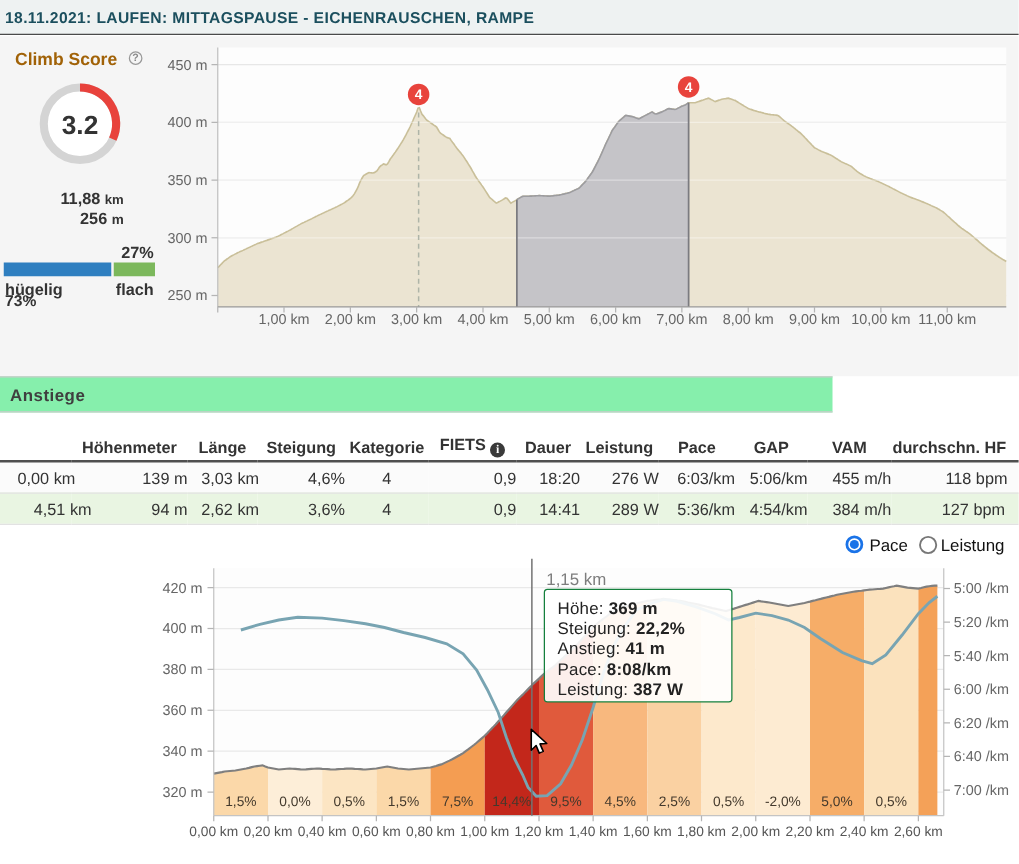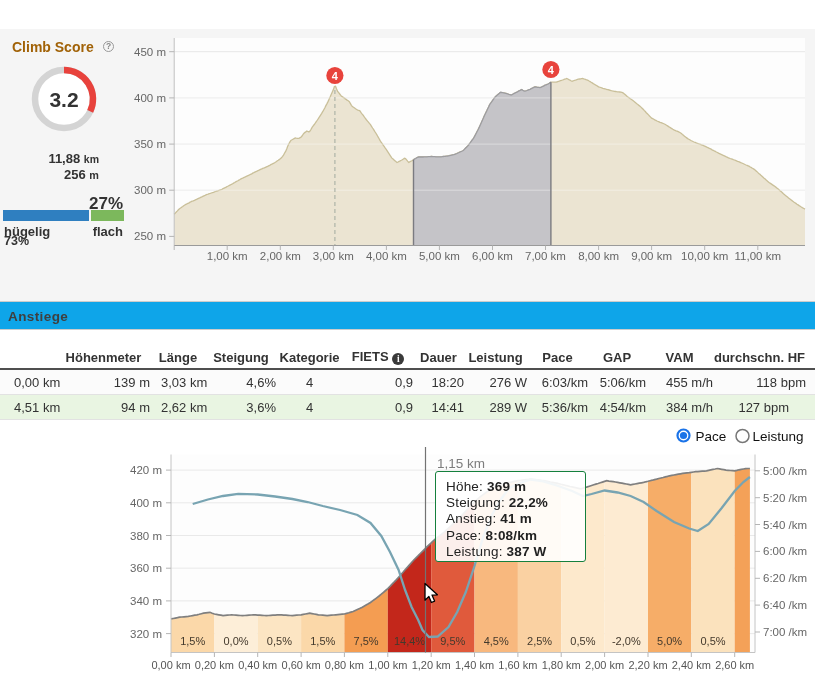--- a/index.html
+++ b/index.html
@@ -11,27 +11,27 @@
 .ax { font-size:11.5px; fill:#666; }
 .ax2 { font-size:11.5px; fill:#555; }
 .pct { font-size:11px; fill:#43392c; }
 .clscore { position:absolute; left:12px; top:39px; font-size:14px; font-weight:bold; color:#a16207; }
 .qm { position:absolute; left:103px; top:41px; width:11px; height:11px; border:1.3px solid #999;
   border-radius:50%; color:#888; font-size:8.5px; font-weight:bold; text-align:center; line-height:9px; }
 .big1 { position:absolute; left:0px; top:151px; width:99px; text-align:right; font-size:13px; font-weight:bold; color:#333; }
 .big1 small { font-size:10.5px; }
 .big2 { position:absolute; left:0px; top:166.5px; width:99px; text-align:right; font-size:13px; font-weight:bold; color:#333; }
 .pl { position:absolute; left:4px; top:194px; font-size:12.5px; font-weight:bold; color:#333;margin-top:40px; }
-.pr { position:absolute; left:0; top:194px; width:123px; text-align:right; font-size:17px; font-weight:bold; color:#333; }
+.pr { position:absolute; left:0; top:194px; width:123px; text-align:right; font-size:13px; font-weight:bold; color:#333; }
 .bar { position:absolute; left:3px; top:209.5px; width:121px; height:11px; }
 .bar .b { position:absolute; left:0; top:0; width:86px; height:11px; background:#2f7fc0; }
 .bar .g { position:absolute; left:87.5px; top:0; width:33.5px; height:11px; background:#7cb85c; }
 .ll { position:absolute; left:4px; top:223.5px; font-size:13px; font-weight:bold; color:#333; }
 .lr { position:absolute; left:0; top:223.5px; width:123px; text-align:right; font-size:13px; font-weight:bold; color:#333; }
-.ansbar { position:absolute; left:0; top:301px; width:815px; height:29px; background:#0ea5e9;
+.ansbar { position:absolute; left:0; top:301px; width:666px; height:29px; background:#86efac;
   border-top:1px solid #ccc; border-bottom:1px solid #ccc; }
 .ansbar span { position:absolute; left:8px; top:7px; font-size:13.5px; font-weight:bold; color:#3f3f3f; letter-spacing:0.4px; }
 table.t { position:absolute; left:0; top:346px; width:815px; border-collapse:collapse;
   font-size:13px; color:#333; table-layout:fixed; white-space:nowrap; }
 table.t th { font-weight:bold; text-align:center; padding:0; height:23px; vertical-align:middle;
   border-bottom:2px solid #4f4f4f; }
 table.t td { padding:1.5px 0 0 0; height:25px; vertical-align:middle; border-bottom:1px solid #e2e2e2; }
 table.t tr.r1 td { background:#fbfbfb; }
 table.t tr.r2 td { background:#e9f5e2; }
 .ra { text-align:right;margin-top:13px; }
@@ -39,20 +39,23 @@
 .ico { display:inline-block; width:12px; height:12px; background:#3a3a3a; border-radius:50%;
   color:#fff; font-size:9.5px; font-weight:bold; text-align:center; line-height:12px;
   font-family:"Liberation Serif",serif; vertical-align:-1.5px; }
 .tooltip { position:absolute; left:435px; top:471px; width:151px; height:91px;
   background:rgba(255,255,255,0.9); border:1px solid #15803d; border-radius:3px;
   padding:7px 0 0 10px; font-size:13.5px; letter-spacing:0.2px; color:#222; line-height:16.2px; z-index:5; }
 .tooltip b { font-weight:bold; }
 </style></head>
 <body>
 <div id="page">
+  <div class="hdr">
+      <span>18.11.2021: LAUFEN: MITTAGSPAUSE - EICHENRAUSCHEN, RAMPE</span>
+    </div>
   <div class="topsec"></div>
 
   <svg width="815" height="691" viewBox="0 0 815 691" style="position:absolute;left:0;top:0;z-index:1">
     <rect x="174.2" y="38.0" width="630.8" height="207.5" fill="#fdfdfd"></rect>
     <line x1="174.2" y1="51.7" x2="805.0" y2="51.7" stroke="#e7e7e7" stroke-width="1"></line>
       <line x1="174.2" y1="97.9" x2="805.0" y2="97.9" stroke="#e7e7e7" stroke-width="1"></line>
       <line x1="174.2" y1="144.1" x2="805.0" y2="144.1" stroke="#e7e7e7" stroke-width="1"></line>
       <line x1="174.2" y1="190.2" x2="805.0" y2="190.2" stroke="#e7e7e7" stroke-width="1"></line>
       <line x1="174.2" y1="236.4" x2="805.0" y2="236.4" stroke="#e7e7e7" stroke-width="1"></line>
     <path d="M174.2 214.2 L175.3 213.1 L176.3 212.0 L177.4 210.9 L178.4 209.8 L179.5 208.7 L180.6 208.0 L181.6 207.2 L182.7 206.5 L183.7 205.7 L184.8 205.0 L185.9 204.4 L186.9 203.9 L188.0 203.3 L189.1 202.8 L190.1 202.2 L191.2 201.7 L192.2 201.2 L193.3 200.8 L194.4 200.3 L195.4 199.8 L196.5 199.3 L197.5 198.8 L198.6 198.3 L199.7 197.8 L200.7 197.3 L201.8 196.8 L202.8 196.3 L203.9 195.8 L205.0 195.3 L206.0 194.8 L207.1 194.5 L208.2 194.1 L209.2 193.7 L210.3 193.4 L211.3 193.0 L212.4 192.6 L213.5 192.3 L214.5 191.9 L215.6 191.5 L216.6 191.1 L217.7 190.8 L218.8 190.4 L219.8 190.0 L220.9 189.7 L221.9 189.3 L223.0 188.7 L224.1 188.2 L225.1 187.6 L226.2 187.1 L227.2 186.5 L228.3 186.0 L229.4 185.4 L230.4 184.9 L231.5 184.3 L232.6 183.8 L233.6 183.1 L234.7 182.5 L235.7 181.9 L236.8 181.3 L237.9 180.7 L238.9 180.1 L240.0 179.5 L241.0 178.9 L242.1 178.4 L243.2 177.9 L244.2 177.4 L245.3 176.9 L246.3 176.4 L247.4 175.9 L248.5 175.4 L249.5 174.9 L250.6 174.3 L251.7 173.8 L252.7 173.2 L253.8 172.7 L254.8 172.2 L255.9 171.7 L257.0 171.2 L258.0 170.7 L259.1 170.2 L260.1 169.7 L261.2 169.2 L262.3 168.7 L263.3 168.2 L264.4 167.8 L265.4 167.3 L266.5 166.8 L267.6 166.3 L268.6 165.8 L269.7 165.3 L270.8 164.7 L271.8 164.2 L272.9 163.6 L273.9 163.1 L275.0 162.5 L276.1 161.8 L277.1 161.0 L278.2 160.3 L279.2 159.6 L280.3 158.8 L281.4 157.7 L282.4 156.6 L283.5 155.1 L284.5 153.3 L285.6 151.4 L286.7 148.9 L287.7 146.3 L288.8 144.0 L289.8 142.2 L290.9 140.4 L292.0 139.8 L293.0 139.2 L294.1 138.6 L295.2 138.0 L296.2 138.2 L297.3 138.3 L298.3 138.4 L299.4 138.1 L300.5 137.4 L301.5 136.7 L302.6 135.2 L303.6 133.7 L304.7 132.6 L305.8 131.9 L306.8 131.1 L307.9 131.5 L308.9 131.9 L310.0 131.1 L311.1 129.3 L312.1 127.4 L313.2 125.9 L314.3 124.5 L315.3 123.0 L316.4 121.5 L317.4 120.0 L318.5 118.4 L319.6 116.7 L320.6 115.1 L321.7 113.4 L322.7 111.7 L323.8 109.7 L324.9 107.7 L325.9 105.6 L327.0 103.6 L328.0 101.6 L329.1 99.2 L330.2 96.8 L331.2 94.4 L332.3 92.0 L333.4 89.6 L334.4 86.5 L335.5 86.2 L336.5 88.8 L337.6 91.4 L338.7 92.7 L339.7 94.0 L340.8 95.4 L341.8 96.4 L342.9 97.1 L344.0 97.9 L345.0 98.6 L346.1 99.4 L347.1 100.1 L348.2 100.8 L349.3 101.6 L350.3 103.4 L351.4 105.3 L352.4 106.6 L353.5 107.3 L354.6 108.0 L355.6 108.8 L356.7 109.5 L357.8 110.1 L358.8 110.4 L359.9 110.8 L360.9 112.3 L362.0 113.8 L363.1 115.2 L364.1 116.7 L365.2 118.2 L366.2 119.5 L367.3 120.8 L368.4 122.1 L369.4 123.4 L370.5 124.7 L371.5 126.3 L372.6 128.0 L373.7 129.6 L374.7 131.3 L375.8 133.0 L376.9 134.8 L377.9 136.7 L379.0 138.5 L380.0 140.4 L381.1 142.2 L382.2 143.7 L383.2 145.2 L384.3 146.6 L385.3 148.1 L386.4 149.6 L387.5 151.3 L388.5 152.9 L389.6 154.6 L390.6 156.2 L391.7 157.9 L392.8 158.8 L393.8 159.7 L394.9 160.7 L395.9 161.6 L397.0 162.5 L398.1 162.0 L399.1 161.4 L400.2 160.9 L401.3 160.3 L402.3 159.7 L403.4 159.0 L404.4 158.3 L405.5 158.6 L406.6 159.9 L407.6 161.2 L408.7 162.5 L409.7 161.9 L410.8 161.3 L411.9 160.7 L412.9 160.1 L414.0 159.4 L415.0 158.8 L416.1 158.2 L417.2 157.6 L418.2 157.0 L419.3 157.0 L420.4 157.0 L421.4 157.0 L422.5 157.0 L423.5 157.0 L424.6 156.9 L425.7 156.9 L426.7 156.8 L427.8 156.7 L428.8 156.7 L429.9 156.6 L431.0 156.5 L432.0 156.5 L433.1 156.6 L434.1 156.7 L435.2 156.7 L436.3 156.8 L437.3 156.9 L438.4 156.9 L439.4 157.0 L440.5 156.9 L441.6 156.7 L442.6 156.6 L443.7 156.5 L444.8 156.4 L445.8 156.2 L446.9 156.1 L447.9 155.9 L449.0 155.7 L450.1 155.4 L451.1 155.2 L452.2 154.9 L453.2 154.7 L454.3 154.5 L455.4 154.2 L456.4 153.7 L457.5 153.2 L458.5 152.7 L459.6 152.2 L460.7 151.7 L461.7 151.3 L462.8 150.8 L463.9 150.0 L464.9 148.9 L466.0 147.7 L467.0 146.6 L468.1 145.5 L469.2 144.2 L470.2 142.8 L471.3 141.3 L472.3 139.8 L473.4 138.3 L474.5 136.6 L475.5 134.5 L476.6 132.5 L477.6 130.5 L478.7 128.4 L479.8 126.2 L480.8 123.8 L481.9 121.4 L483.0 119.0 L484.0 116.6 L485.1 114.3 L486.1 112.1 L487.2 109.9 L488.3 107.7 L489.3 105.4 L490.4 103.6 L491.4 102.1 L492.5 100.6 L493.6 99.2 L494.6 97.7 L495.7 96.5 L496.7 95.6 L497.8 94.6 L498.9 93.7 L499.9 92.8 L501.0 92.4 L502.0 92.6 L503.1 92.8 L504.2 93.0 L505.2 93.2 L506.3 93.4 L507.4 93.8 L508.4 94.2 L509.5 94.6 L510.5 94.9 L511.6 94.8 L512.7 94.3 L513.7 93.7 L514.8 93.2 L515.8 92.6 L516.9 92.1 L518.0 91.5 L519.0 90.9 L520.1 90.4 L521.1 89.8 L522.2 89.9 L523.3 90.7 L524.3 91.4 L525.4 91.0 L526.5 90.7 L527.5 90.3 L528.6 89.9 L529.6 89.6 L530.7 89.0 L531.8 88.5 L532.8 87.9 L533.9 87.3 L534.9 86.8 L536.0 87.0 L537.1 87.2 L538.1 87.3 L539.2 87.5 L540.2 87.7 L541.3 87.2 L542.4 86.6 L543.4 86.1 L544.5 85.5 L545.5 84.9 L546.6 84.6 L547.7 84.2 L548.7 83.7 L549.8 82.9 L550.9 82.2 L551.9 82.2 L553.0 82.2 L554.0 82.2 L555.1 82.2 L556.2 82.2 L557.2 81.8 L558.3 81.4 L559.3 81.1 L560.4 80.7 L561.5 80.3 L562.5 80.0 L563.6 79.6 L564.6 79.2 L565.7 78.9 L566.8 78.5 L567.8 79.0 L568.9 79.6 L570.0 80.1 L571.0 80.7 L572.1 81.3 L573.1 80.9 L574.2 80.5 L575.3 80.1 L576.3 79.8 L577.4 79.4 L578.4 79.2 L579.5 79.0 L580.6 78.9 L581.6 78.7 L582.7 78.5 L583.7 78.9 L584.8 79.2 L585.9 79.6 L586.9 80.0 L588.0 80.3 L589.1 81.0 L590.1 81.6 L591.2 82.3 L592.2 82.9 L593.3 83.6 L594.4 84.2 L595.4 84.9 L596.5 85.5 L597.5 86.1 L598.6 86.8 L599.7 87.2 L600.7 87.5 L601.8 87.9 L602.8 88.3 L603.9 88.6 L605.0 88.9 L606.0 89.2 L607.1 89.5 L608.1 89.7 L609.2 90.0 L610.3 90.3 L611.3 90.6 L612.4 90.9 L613.5 91.1 L614.5 91.4 L615.6 91.5 L616.6 91.7 L617.7 91.8 L618.8 91.9 L619.8 92.0 L620.9 92.1 L621.9 92.3 L623.0 92.8 L624.1 93.7 L625.1 94.6 L626.2 95.6 L627.2 96.5 L628.3 97.3 L629.4 98.1 L630.4 98.8 L631.5 99.5 L632.6 100.3 L633.6 101.1 L634.7 101.9 L635.7 102.8 L636.8 103.7 L637.9 104.5 L638.9 105.4 L640.0 106.2 L641.0 107.1 L642.1 108.2 L643.2 109.3 L644.2 110.4 L645.3 111.5 L646.3 112.7 L647.4 113.8 L648.5 114.9 L649.5 116.0 L650.6 117.1 L651.6 118.2 L652.7 118.7 L653.8 119.3 L654.8 119.9 L655.9 120.4 L657.0 121.0 L658.0 121.4 L659.1 121.8 L660.1 122.3 L661.2 122.7 L662.3 123.1 L663.3 123.5 L664.4 124.0 L665.4 124.5 L666.5 125.2 L667.6 125.9 L668.6 126.6 L669.7 127.2 L670.7 127.9 L671.8 128.6 L672.9 129.3 L673.9 129.8 L675.0 130.3 L676.1 130.8 L677.1 131.2 L678.2 131.7 L679.2 132.2 L680.3 132.7 L681.4 133.4 L682.4 134.4 L683.5 135.3 L684.5 136.2 L685.6 137.1 L686.7 137.9 L687.7 138.6 L688.8 139.2 L689.8 139.8 L690.9 140.5 L692.0 141.0 L693.0 141.5 L694.1 142.0 L695.2 142.4 L696.2 142.9 L697.3 143.3 L698.3 143.7 L699.4 144.0 L700.5 144.4 L701.5 144.8 L702.6 145.2 L703.6 145.7 L704.7 146.2 L705.8 146.7 L706.8 147.2 L707.9 147.7 L708.9 148.2 L710.0 148.7 L711.1 149.2 L712.1 149.8 L713.2 150.3 L714.2 150.9 L715.3 151.4 L716.4 152.0 L717.4 152.5 L718.5 153.1 L719.6 153.7 L720.6 154.2 L721.7 154.7 L722.7 155.2 L723.8 155.7 L724.9 156.2 L725.9 156.7 L727.0 157.2 L728.0 157.7 L729.1 158.1 L730.2 158.5 L731.2 158.8 L732.3 159.2 L733.3 159.6 L734.4 160.0 L735.5 160.4 L736.5 160.8 L737.6 161.3 L738.7 161.7 L739.7 162.1 L740.8 162.6 L741.8 163.0 L742.9 163.5 L744.0 164.0 L745.0 164.5 L746.1 165.0 L747.1 165.4 L748.2 165.9 L749.3 166.4 L750.3 167.0 L751.4 167.6 L752.4 168.3 L753.5 168.9 L754.6 169.6 L755.6 170.4 L756.7 171.4 L757.7 172.4 L758.8 173.4 L759.9 174.3 L760.9 175.3 L762.0 176.3 L763.1 177.3 L764.1 178.2 L765.2 179.1 L766.2 180.1 L767.3 181.0 L768.4 181.9 L769.4 182.7 L770.5 183.4 L771.5 184.1 L772.6 184.9 L773.7 185.6 L774.7 186.3 L775.8 187.1 L776.8 187.9 L777.9 188.8 L779.0 189.8 L780.0 190.7 L781.1 191.6 L782.2 192.5 L783.2 193.5 L784.3 194.4 L785.3 195.3 L786.4 196.2 L787.5 197.1 L788.5 197.9 L789.6 198.8 L790.6 199.6 L791.7 200.4 L792.8 201.2 L793.8 202.0 L794.9 202.7 L795.9 203.4 L797.0 204.2 L798.1 204.9 L799.1 205.6 L800.2 206.3 L801.3 207.0 L802.3 207.6 L803.4 208.2 L804.4 208.8 L805.0 209.2 L805.0 245.5 L174.2 245.5 Z" fill="#ebe4d2"></path>
@@ -270,32 +273,32 @@
           <td class="ce">4</td>
       <td class="ra">0,9</td>
           <td class="ra">18:20</td>
           <td class="ra">276 W</td>
       <td class="ra">6:03/km</td>
           <td class="ra">5:06/km</td>
           <td class="ra">455 m/h</td>
       <td class="ra" style="padding-right:9px">118 bpm</td>
     </tr>
     <tr class="r2">
-      <td style="padding-left:14px">4,51 km</td>
+      <td style="padding-left:27px">4,51 km</td>
           <td class="ra">94 m</td>
       <td style="padding-left:11px">2,62 km</td>
           <td class="ra">3,6%</td>
           <td class="ce">4</td>
       <td class="ra">0,9</td>
           <td class="ra">14:41</td>
           <td class="ra">289 W</td>
       <td class="ra">5:36/km</td>
           <td class="ra">4:54/km</td>
           <td class="ra">384 m/h</td>
-      <td class="ra" style="padding-right:26px">127 bpm</td>
+      <td class="ra" style="padding-right:11px">127 bpm</td>
     </tr>
   </tbody>
     </table>
 
   <div class="tooltip">
     Höhe: <b>369 m</b><br>
     Steigung: <b>22,2%</b><br>
     Anstieg: <b>41 m</b><br>
     Pace: <b>8:08/km</b><br>
     Leistung: <b>387 W</b>

